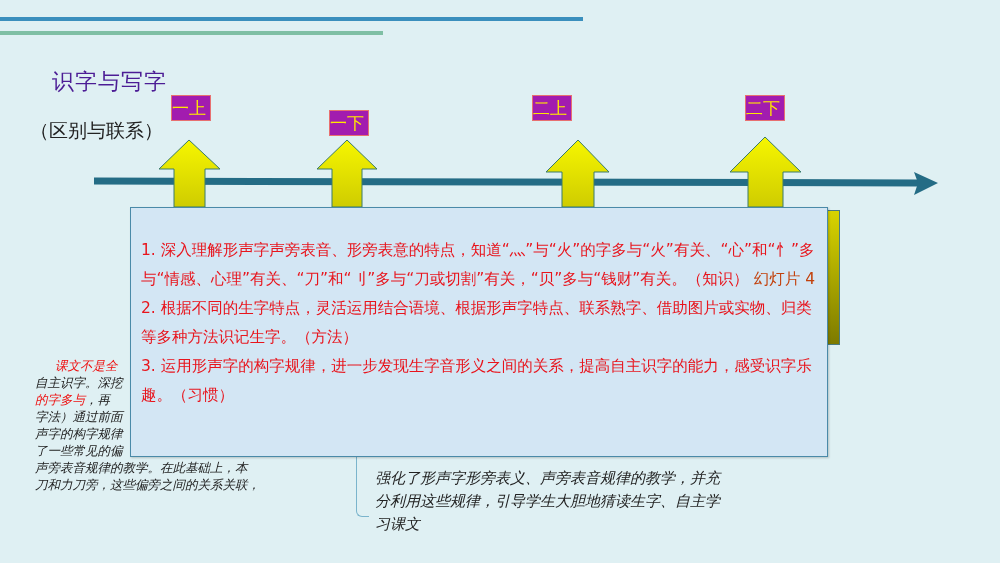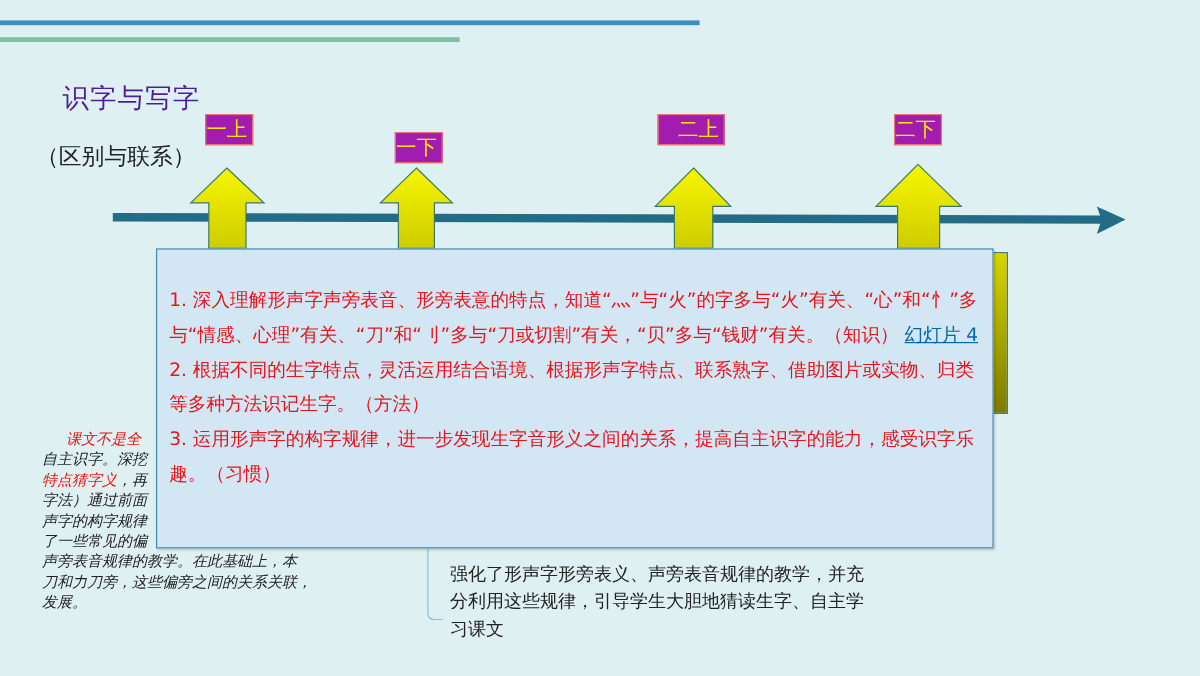--- a/index.html
+++ b/index.html
@@ -26,37 +26,37 @@
   .vert-text {
     left:322px; top:458px; font-size:14px; color:#222;
     writing-mode:vertical-rl; transform:rotate(180deg);
   }
   .bracket {
     left:356px; top:452px; width:12px; height:64px;
     border-left:1px solid #7ab4cc; border-bottom:1px solid #7ab4cc;
     border-bottom-left-radius:6px;
   }
   .right-text {
-    left:375px; top:467px; width:350px; font-size:15px; line-height:23px; color:#222;
+    left:375px; top:467px; width:350px; font-size:15px; line-height:23px; color:#222;font-style:italic;
   }
   .back-box {
     left:690px; top:210px; width:148px; height:133px;
     background:linear-gradient(#d8d400, #7d7a00);
     border:1px solid #4a7a80;
   }
   .popup {
     left:130px; top:207px; width:696px; height:248px;
     background:#d3e6f4; border:1px solid #4a8aa8;
     box-shadow:1px 1px 2px rgba(0,0,0,0.2);
   }
   .popup-inner {
     padding:28px 10px 0 10px; font-size:15.5px; line-height:29px; color:#e8141c;
   }
   .popup-inner p { margin:0; }
-  .popup-inner .link { color:#0369a1; text-decoration:underline; cursor:pointer; }
+  .popup-inner .link { color:#c2410c; cursor:pointer; }
 </style>
 </head>
 <body>
 
 <div class="abs rule-blue"></div>
 <div class="abs rule-green"></div>
 
 <div class="abs title">识字与写字</div>
 <div class="abs subtitle">（区别与联系）</div>
 
@@ -80,33 +80,32 @@
   <g>
     <polygon points="578,140 609,172 594,172 594,207 562,207 562,172 546,172" fill="url(#yel)" stroke="#3a7a6a" stroke-width="1"></polygon>
   </g>
   <g>
     <polygon points="765,137 801,172 783,172 783,207 748,207 748,172 730,172" fill="url(#yel)" stroke="#3a7a6a" stroke-width="1"></polygon>
   </g>
 </svg>
 
 <div class="abs grade-label" style="left:171px; top:95px;">一上</div>
 <div class="abs grade-label" style="left:329px; top:110px;">一下</div>
-<div class="abs grade-label" style="left:548px; top:95px;padding-left:16px;">二上</div>
+<div class="abs grade-label" style="left:532px; top:95px;">二上</div>
 <div class="abs grade-label" style="left:745px; top:95px;">二下</div>
 
 <div class="abs left-text">
   <div><span class="indent"></span><span class="red">课文不是全</span></div>
   <div>自主识字。深挖</div>
-  <div><span class="red">特点猜字义</span><span>，再</span></div>
+  <div><span class="red">的字多与</span><span>，再</span></div>
   <div>字法）通过前面</div>
   <div>声字的构字规律</div>
   <div>了一些常见的偏</div>
   <div>声旁表音规律的教学。在此基础上，本</div>
   <div>刀和力刀旁，这些偏旁之间的关系关联，</div>
-  <div>发展。</div>
 </div>
 
 <div class="abs vert-text">方法</div>
 <div class="abs bracket"></div>
 <div class="abs right-text">强化了形声字形旁表义、声旁表音规律的教学，并充分利用这些规律，引导学生大胆地猜读生字、自主学习课文</div>
 
 <div class="abs back-box"></div>
 
 <div class="abs popup">
   <div class="popup-inner">

